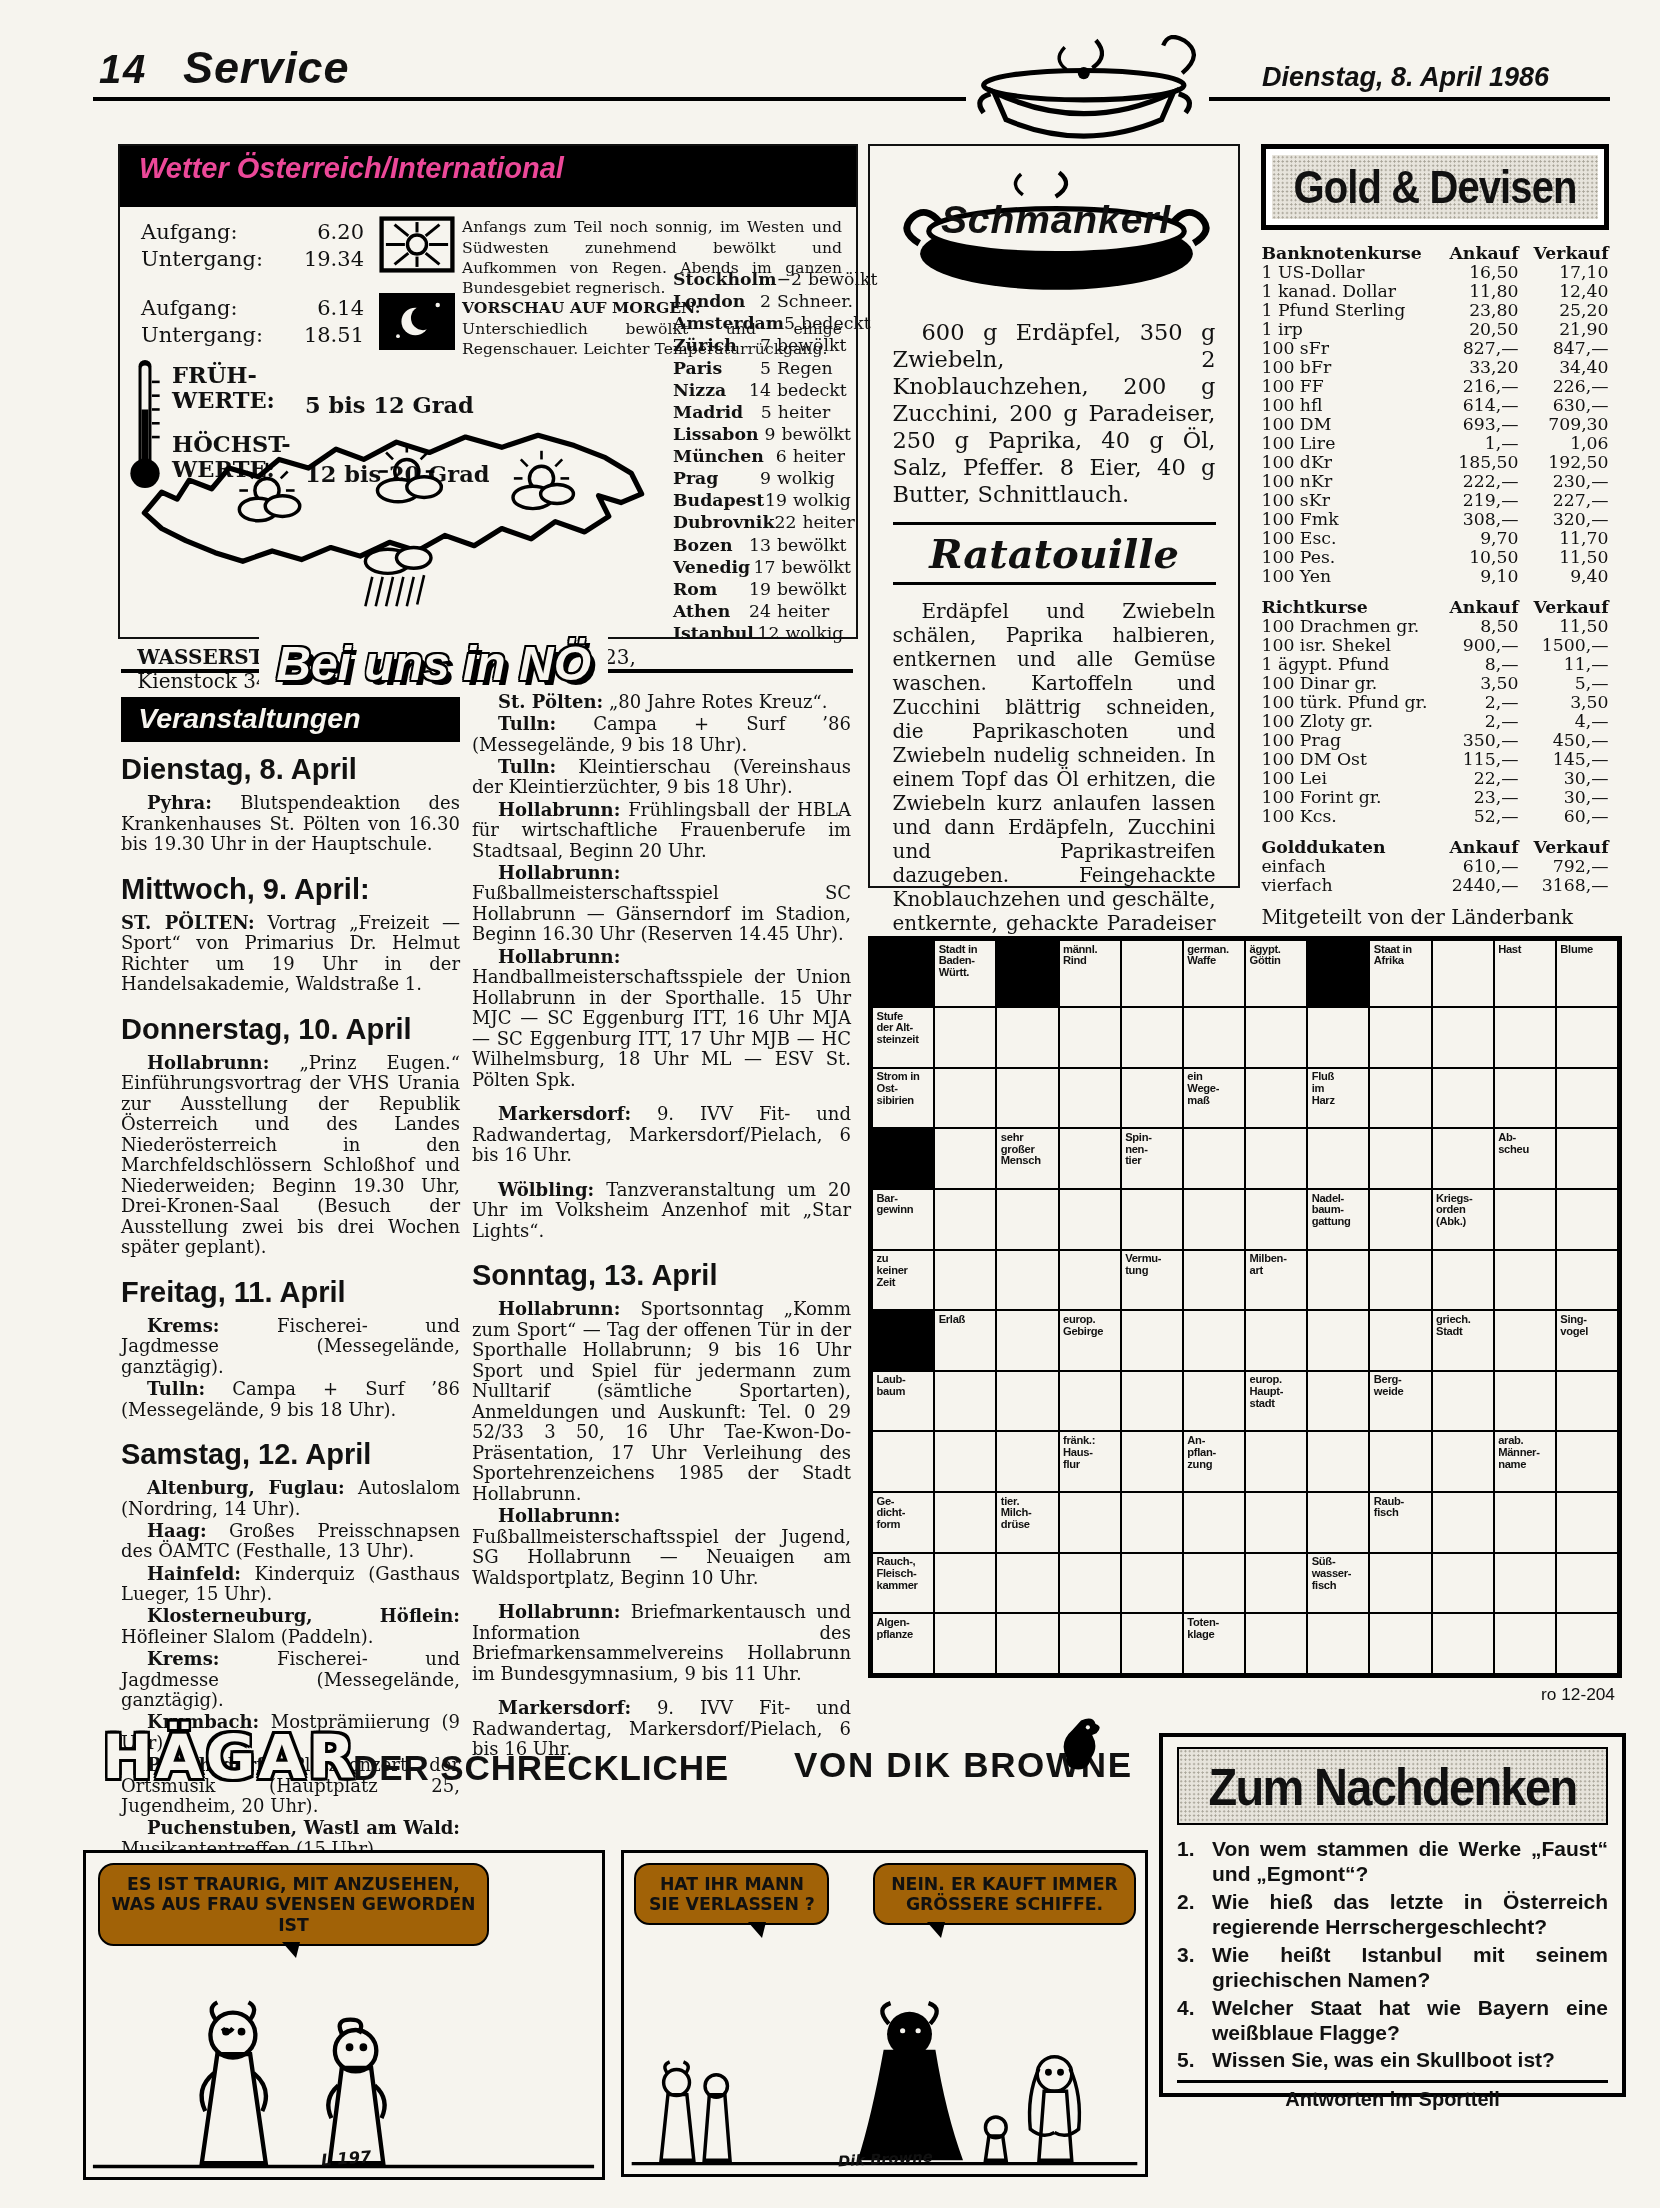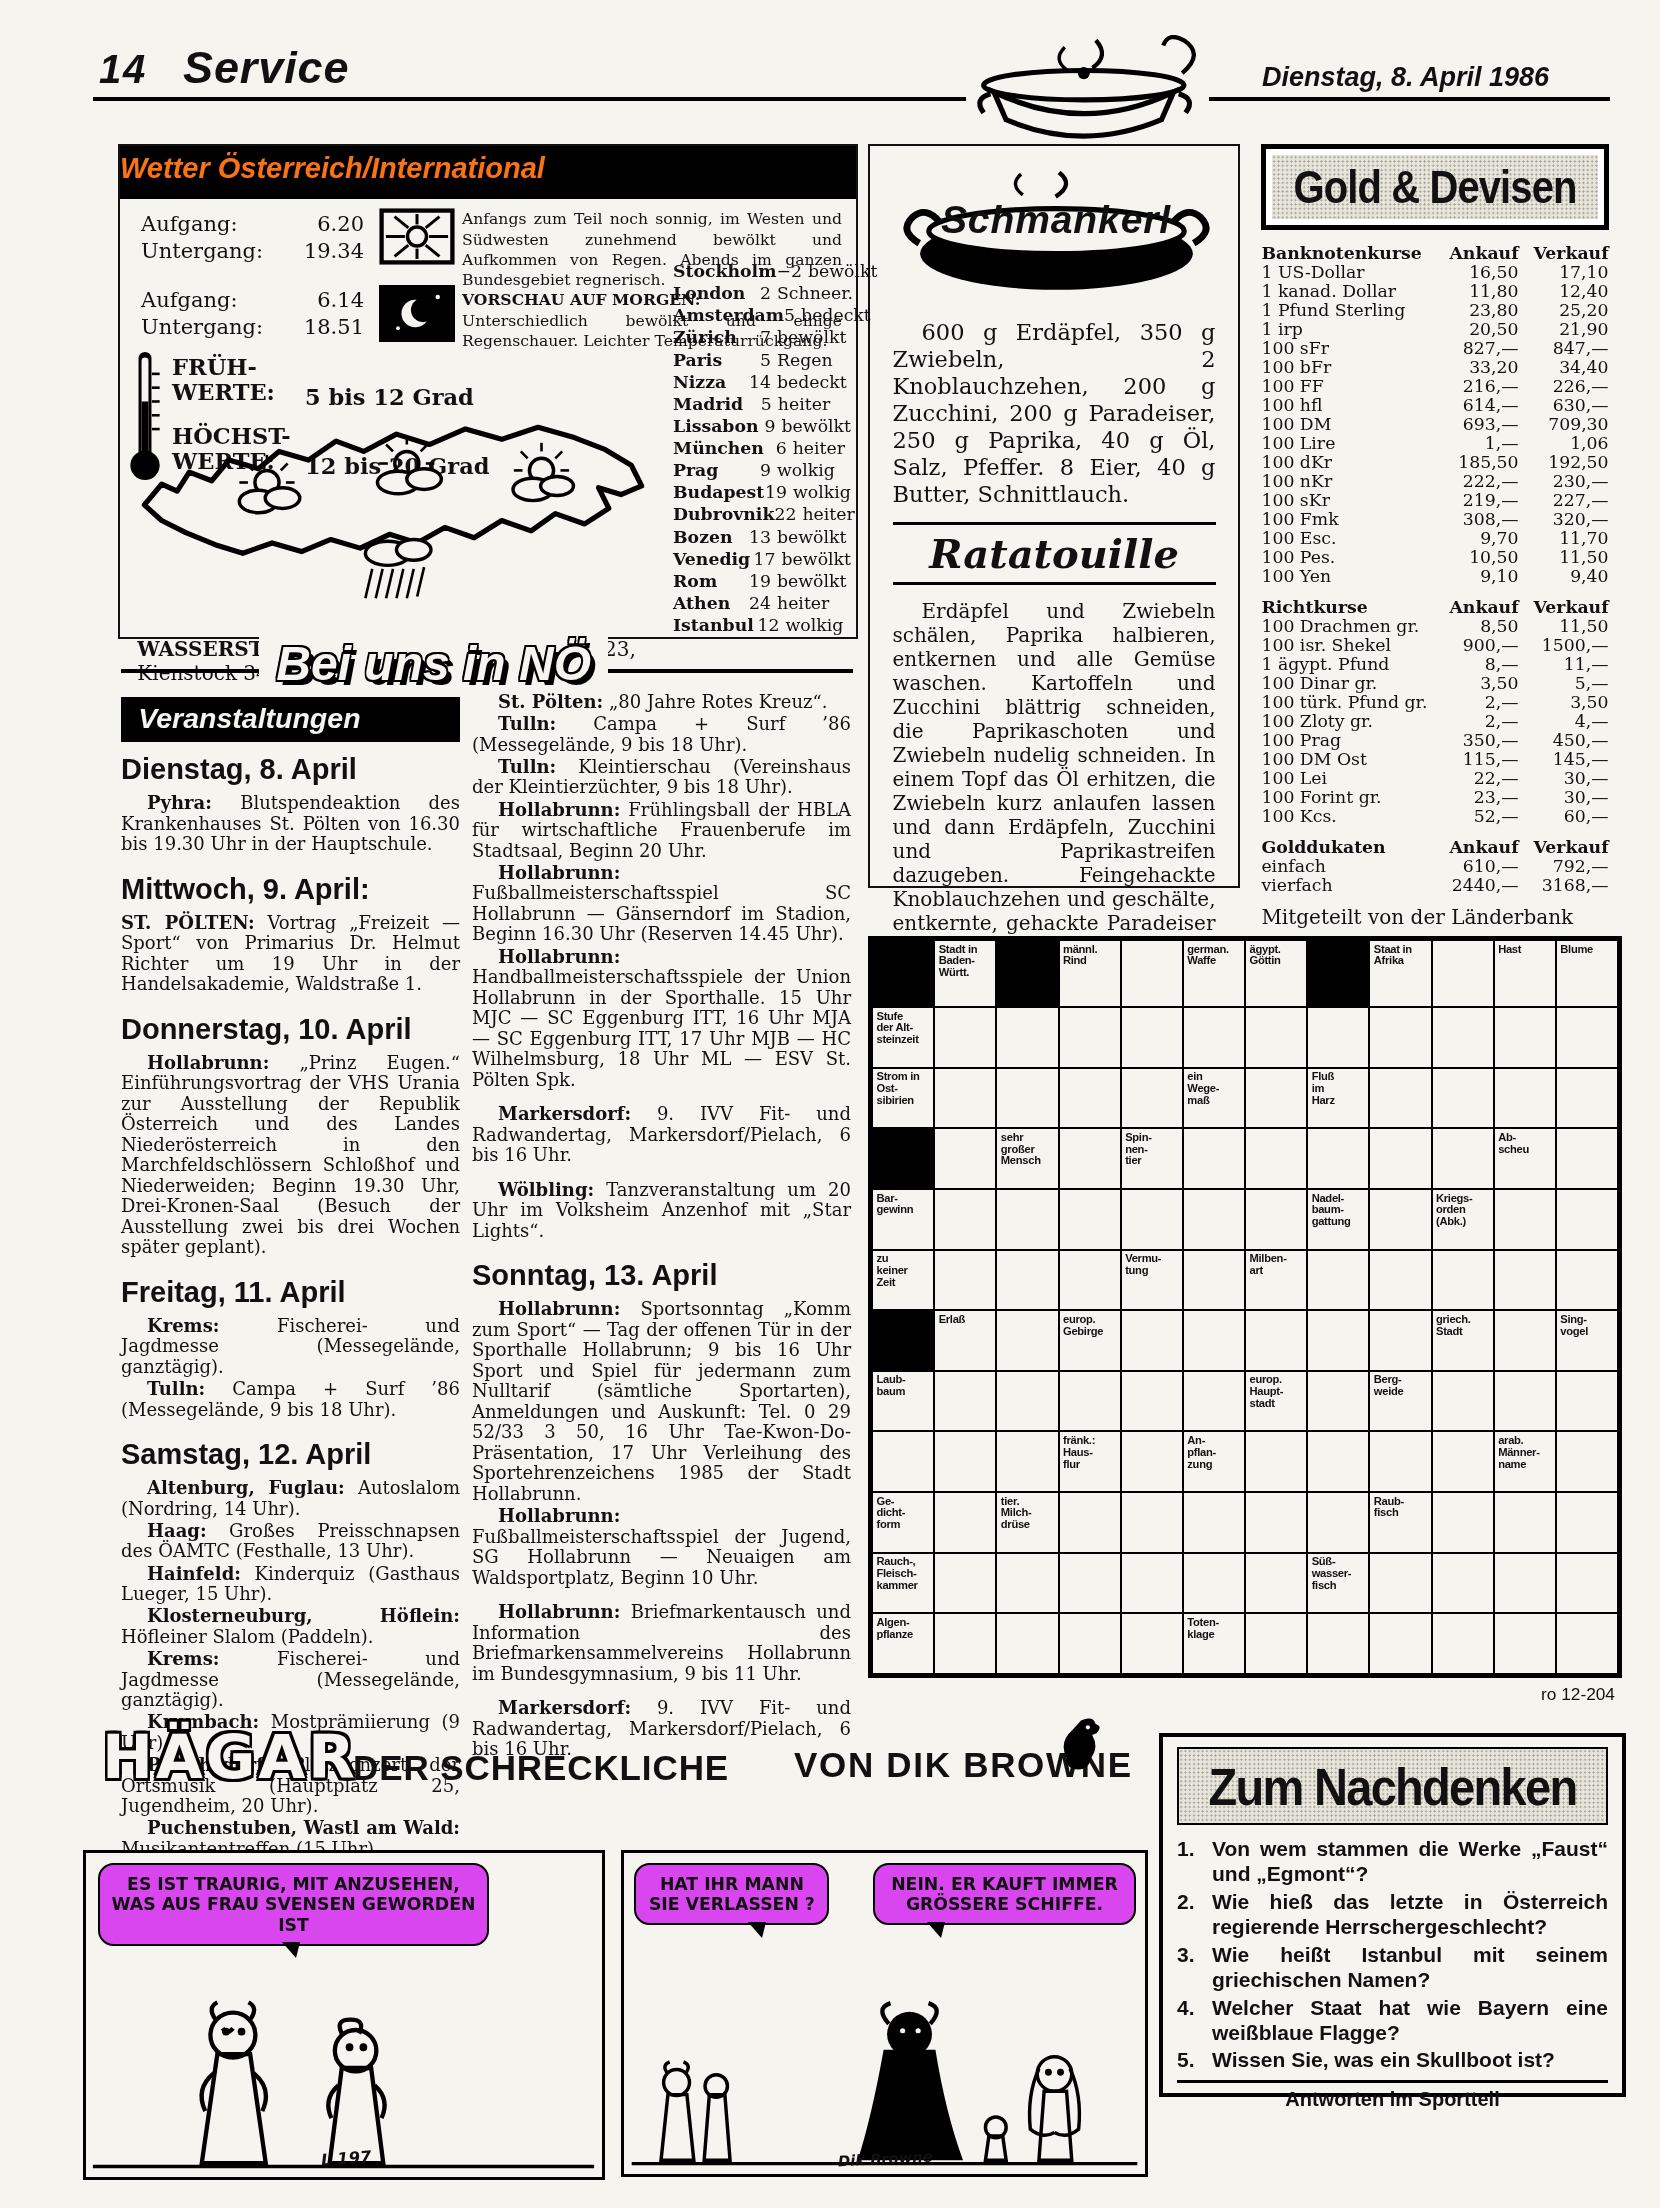--- a/index.html
+++ b/index.html
@@ -12,22 +12,22 @@
   #pageno{left:99px;top:47px;font:italic 900 40px "Liberation Sans",sans-serif;letter-spacing:1.7px}
   #sectiontitle{left:183px;top:42px;font:italic 900 45px "Liberation Sans",sans-serif;letter-spacing:0.9px}
   .rule{background:#000;height:4.3px}
   #rule1{left:93px;top:97px;width:873px}
   #rule2{left:1209px;top:97px;width:401px}
   #date{left:1262px;top:62px;font:italic 800 27px "Liberation Sans",sans-serif}
   #potdeco{left:956px;top:35px}
 
   
   #weather{left:118px;top:144px;width:740px;height:495px;border:2.6px solid #111}
-  #weather .bar{height:53px;background:#000;color:#f97316;font:italic 800 29px "Liberation Sans",sans-serif;
-                line-height:45px;}
+  #weather .bar{height:61px;background:#000;color:#ec4899;font:italic 800 29px "Liberation Sans",sans-serif;
+                line-height:45px;padding-left:19px}
   #wbody{position:relative;height:445px}
   .kvcol{left:21px;top:12px;width:223px}
   .kvcol2{left:21px;top:88px;width:223px}
   .kv{display:flex;justify-content:space-between;font:21px/1.3 "DejaVu Serif",serif}
   #sunicon{left:259px;top:8.6px}
   #moonicon{left:259px;top:86px}
   #forecast{left:342px;top:10.4px;width:380px;font:15.6px/1.3 "DejaVu Serif",serif;text-align:justify}
   #forecast b{font-weight:700}
   #thermo{left:5.2px;top:149px}
   .twlbl{font:700 22.5px/1.12 "DejaVu Serif",serif}
@@ -95,21 +95,21 @@
 
   
   #htitle{left:102px;top:1726px;font:900 61px/1 "DejaVu Sans",sans-serif;color:#f6f4ee;letter-spacing:2.6px;
      text-shadow:2.6px 0 #000,-2.6px 0 #000,0 2.6px #000,0 -2.6px #000,2.6px 2.6px #000,-2.6px -2.6px #000,2.6px -2.6px #000,-2.6px 2.6px #000}
   #hsub{left:353px;top:1750px;font:800 35px/1 "Liberation Sans",sans-serif;letter-spacing:0.9px}
   #hby{left:794px;top:1747px;font:800 35px/1 "Liberation Sans",sans-serif;letter-spacing:1.7px}
   #critter{left:1062px;top:1717px}
   .panel{position:absolute;border:3.5px solid #000;background:#f6f4ee}
   #p1{left:83px;top:1850px;width:522px;height:330px}
   #p2{left:621px;top:1850px;width:527px;height:327px}
-  .bubble{position:absolute;background:#d946ef;border:2.6px solid #000;border-radius:15.6px;
+  .bubble{position:absolute;background:#a16207;border:2.6px solid #000;border-radius:15.6px;
      padding:8.6px 10.4px;font:700 17.3px/1.18 "DejaVu Sans",sans-serif;text-align:center}
   .tail{position:absolute;bottom:-14.7px;width:0;height:0;
      border-left:14px solid transparent;border-right:4.3px solid transparent;border-top:16.4px solid #000}
   #p1 .bubble{left:12px;top:10.4px;width:391px}
   #p1 .tail{left:182px}
   #b2a{left:10.4px;top:10.4px;width:195px}
   #b2a .tail{left:112px}
   #b2b{left:249px;top:10.4px;width:263px}
   #b2b .tail{left:52px}
   .panelart{position:absolute;left:0;bottom:0}

